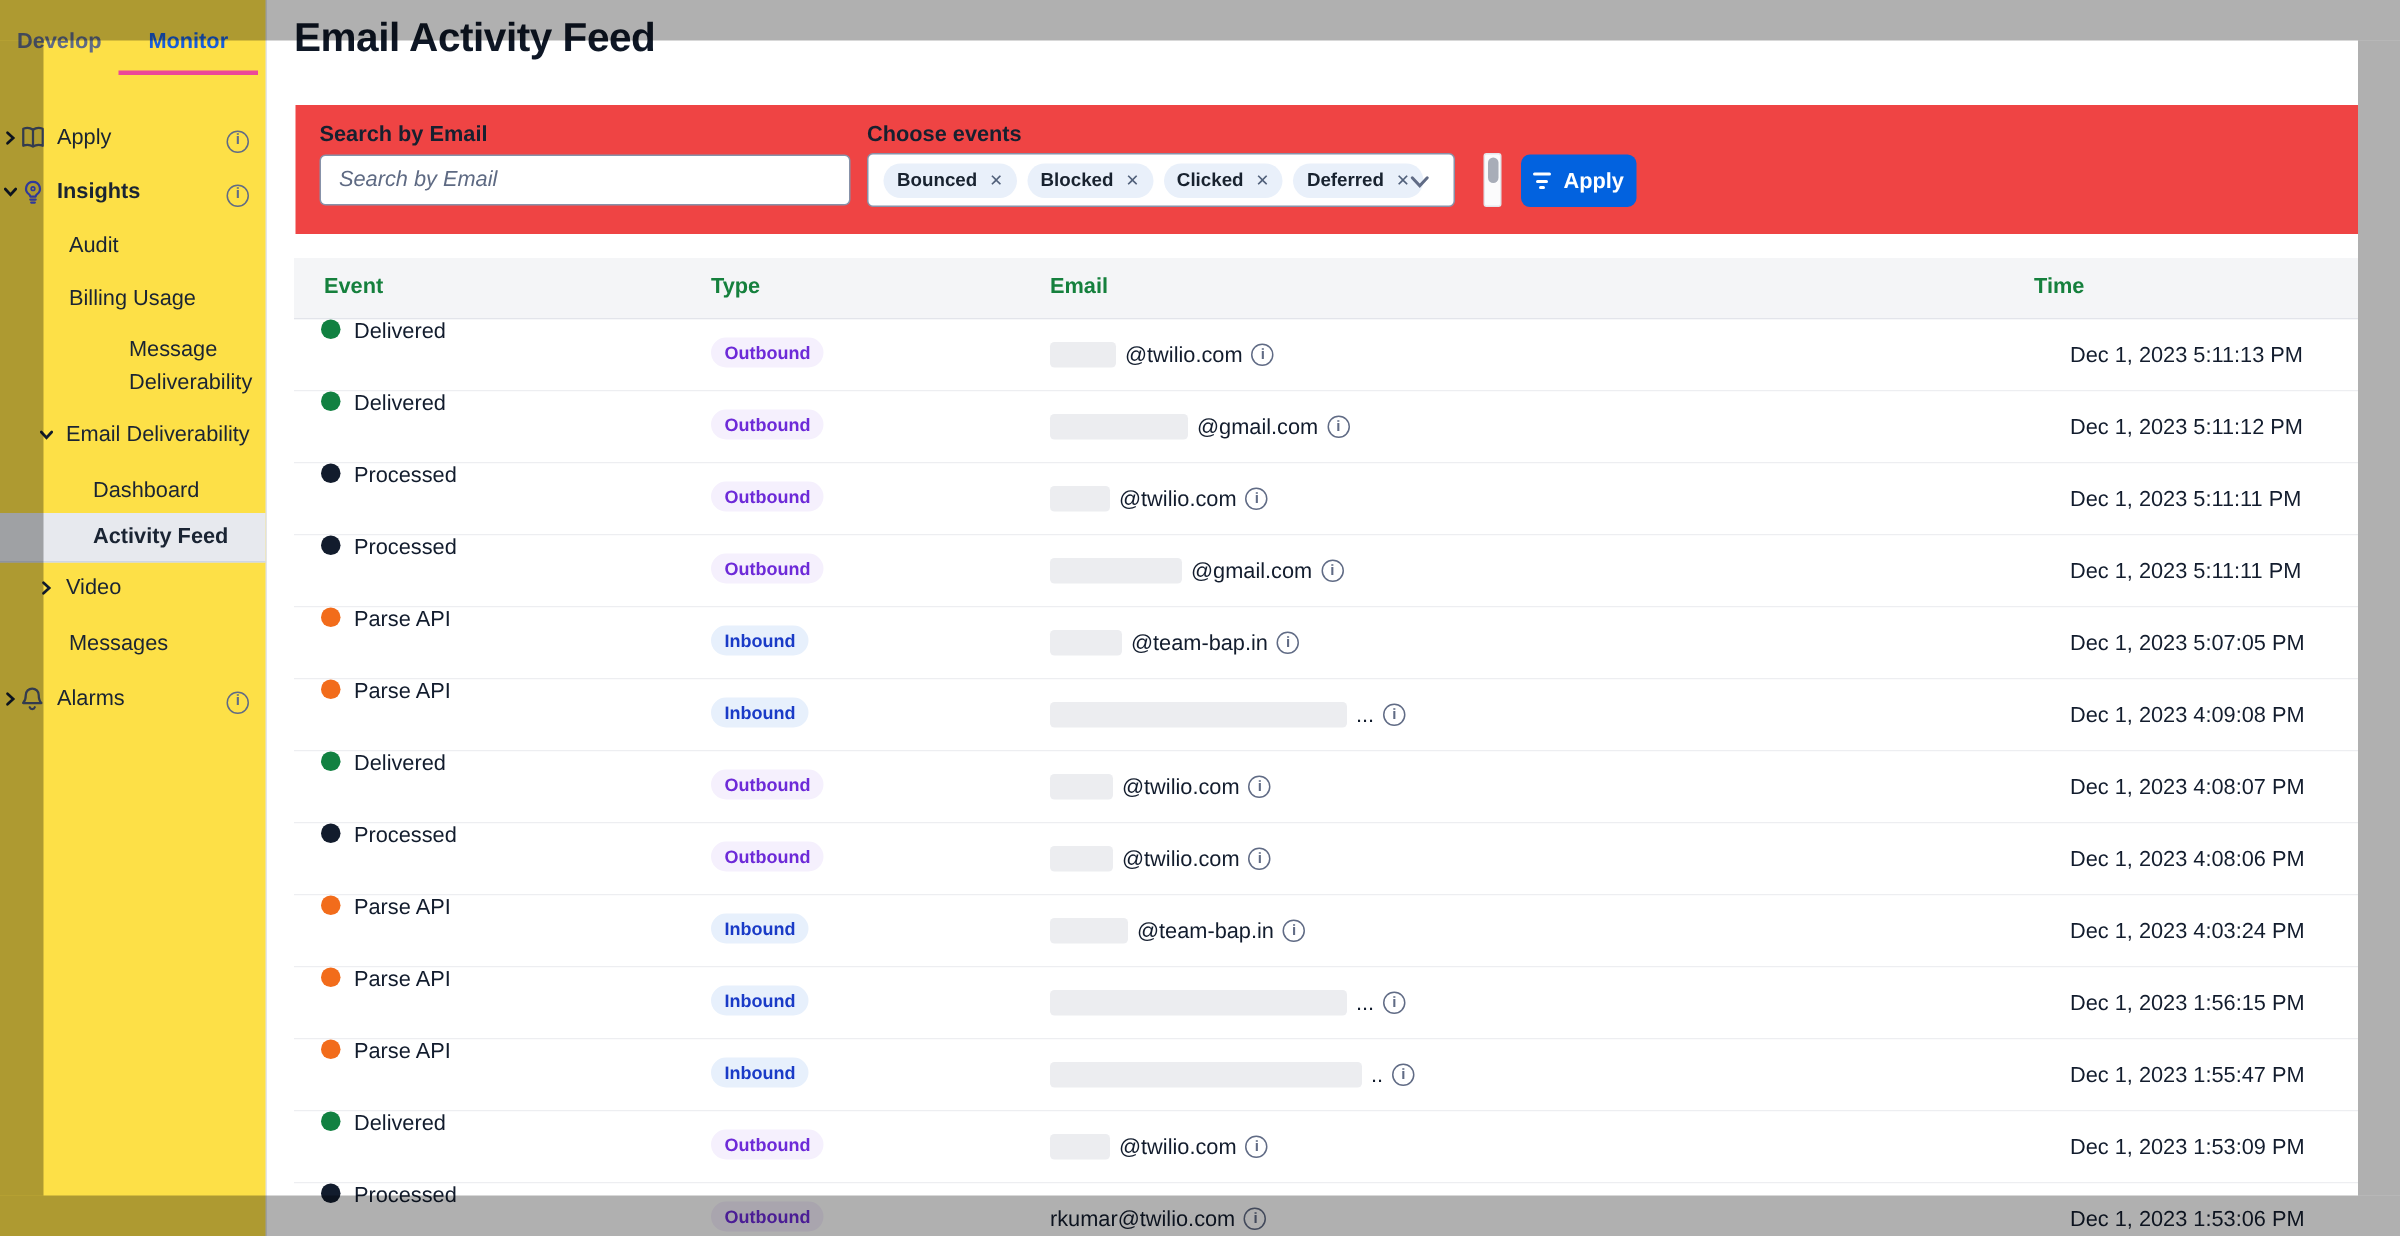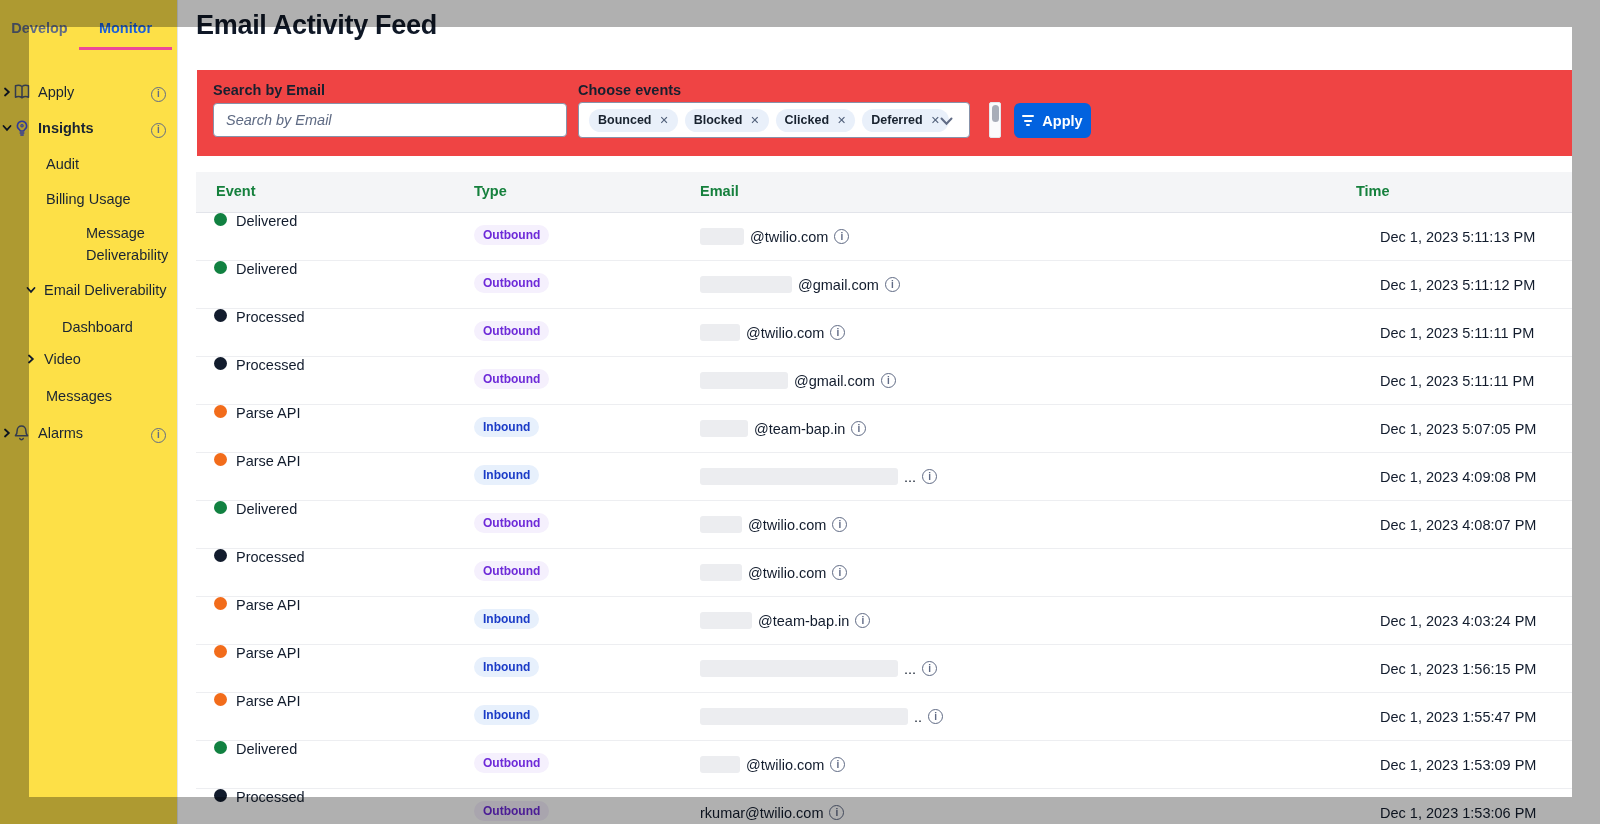--- a/index.html
+++ b/index.html
@@ -150,20 +150,23 @@
           <span class="nav-chevron">
             <svg width="10" height="10" viewBox="0 0 10 10">
               <path d="M1.5 3 L5 6.8 L8.5 3" fill="none" stroke="#121C2D" stroke-width="1.8" stroke-linecap="round"></path>
             </svg>
           </span>
           <span class="nav-label">Email Deliverability</span>
         </div>
         <div class="nav-item i6 lvl2">
           <span class="nav-label">Dashboard</span>
         </div>
+        <div class="nav-item i7 lvl2 bold">
+          <span class="nav-label">Activity Feed</span>
+        </div>
         <div class="nav-item i8 lvl1c">
           <span class="nav-chevron">
             <svg width="10" height="10" viewBox="0 0 10 10">
               <path d="M3 1.5 L6.8 5 L3 8.5" fill="none" stroke="#121C2D" stroke-width="1.8" stroke-linecap="round"></path>
             </svg>
           </span>
           <span class="nav-label">Video</span>
         </div>
         <div class="nav-item i9 lvl1">
           <span class="nav-label">Messages</span>
@@ -360,20 +363,21 @@
       <span class="ev-label">Processed</span>
     </div>
     <div class="cell-type">
       <span class="pill pill-outbound">Outbound</span>
     </div>
     <div class="cell-email">
       <span class="mask" style="width: 42px;"></span>
       <span class="em-text">@twilio.com</span>
       <span class="info-circle">i</span>
     </div>
+    <div class="cell-time">Dec 1, 2023 4:08:06 PM</div>
   </div>
 
   <div class="trow">
     <div class="cell-event">
       <span class="dot" style="background: rgb(242, 108, 27);"></span>
       <span class="ev-label">Parse API</span>
     </div>
     <div class="cell-type">
       <span class="pill pill-inbound">Inbound</span>
     </div>

